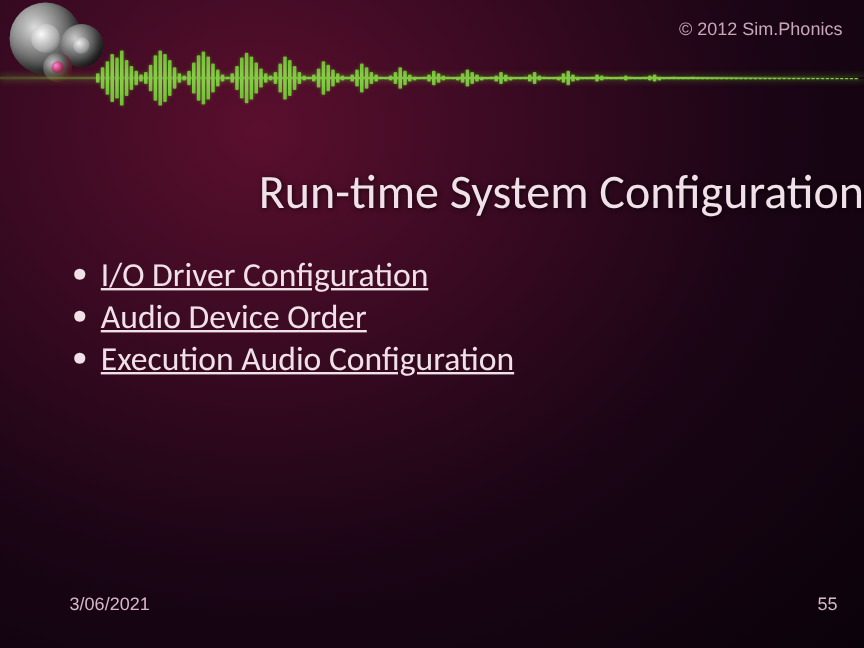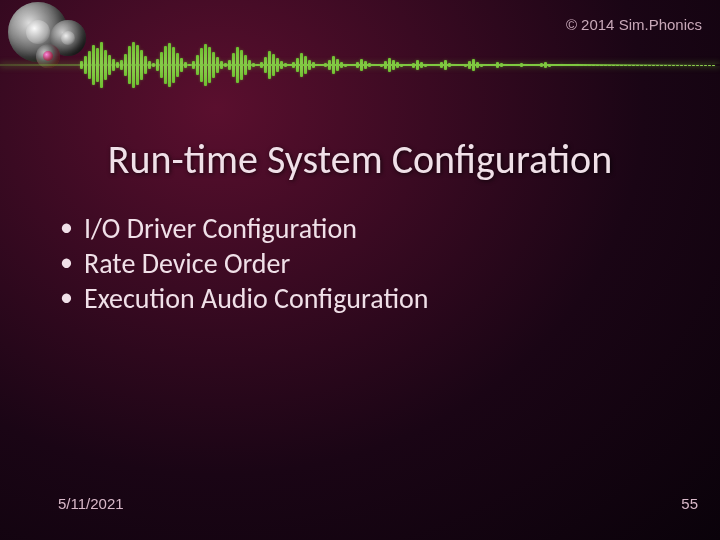--- a/index.html
+++ b/index.html
@@ -65,36 +65,37 @@
     height: 2px;
     background: linear-gradient(90deg, rgba(120,200,60,0.3) 0%, #7fc840 40%, #7fc840 80%, rgba(120,200,60,0) 100%);
     box-shadow: 0 0 6px rgba(120,200,60,0.6);
     z-index: 1;
   }
 
   .slide-title {
     position: absolute;
     top: 135px;
     left: 0; right: 0;
-    text-align: center;
+    text-align: right;
     color: #f0e0e8;
     font-size: 40px;
     font-weight: 400;
     text-shadow: 1px 1px 4px rgba(0,0,0,0.7);
   }
 
   .content {
     position: absolute;
     top: 212px;
     left: 58px;
     right: 40px;
     color: #f0e0e8;
   }
   .content ul {
     list-style: none;
+    text-decoration: underline;
   }
   .content > ul > li {
     font-size: 28px;
     line-height: 1.22;
     padding-left: 26px;
     position: relative;
     margin-bottom: 1px;
   }
   .content > ul > li::before {
     content: "•";
@@ -130,21 +131,21 @@
     bottom: 28px;
     color: #d8b8c8;
     font-size: 15px;
     font-family: Arial, sans-serif;
   }
 </style>
 </head>
 <body>
 
 <div class="header-band">
-  <div class="copyright">© 2014 Sim.Phonics</div>
+  <div class="copyright">© 2012 Sim.Phonics</div>
 
   <div class="speaker">
     <div class="spk-outer spk1">
         <div class="spk1c"></div>
       </div>
     <div class="spk-outer spk2">
         <div class="spk2c"></div>
       </div>
     <div class="spk-outer spk3">
         <div class="spk3c"></div>
@@ -313,19 +314,19 @@
       <div class="wave-bar" style="height: 1px;"></div>
       <div class="wave-bar" style="height: 1px;"></div>
     </div>
 </div>
 
 <h1 class="slide-title">Run-time System Configuration</h1>
 
 <div class="content">
   <ul>
     <li>I/O Driver Configuration</li>
-    <li>Rate Device Order</li>
+    <li>Audio Device Order</li>
     <li>Execution Audio Configuration</li>
   </ul>
 </div>
 
-<div class="footer-date">5/11/2021</div>
+<div class="footer-date">3/06/2021</div>
 <div class="footer-page">55</div>
 
 </body></html>

